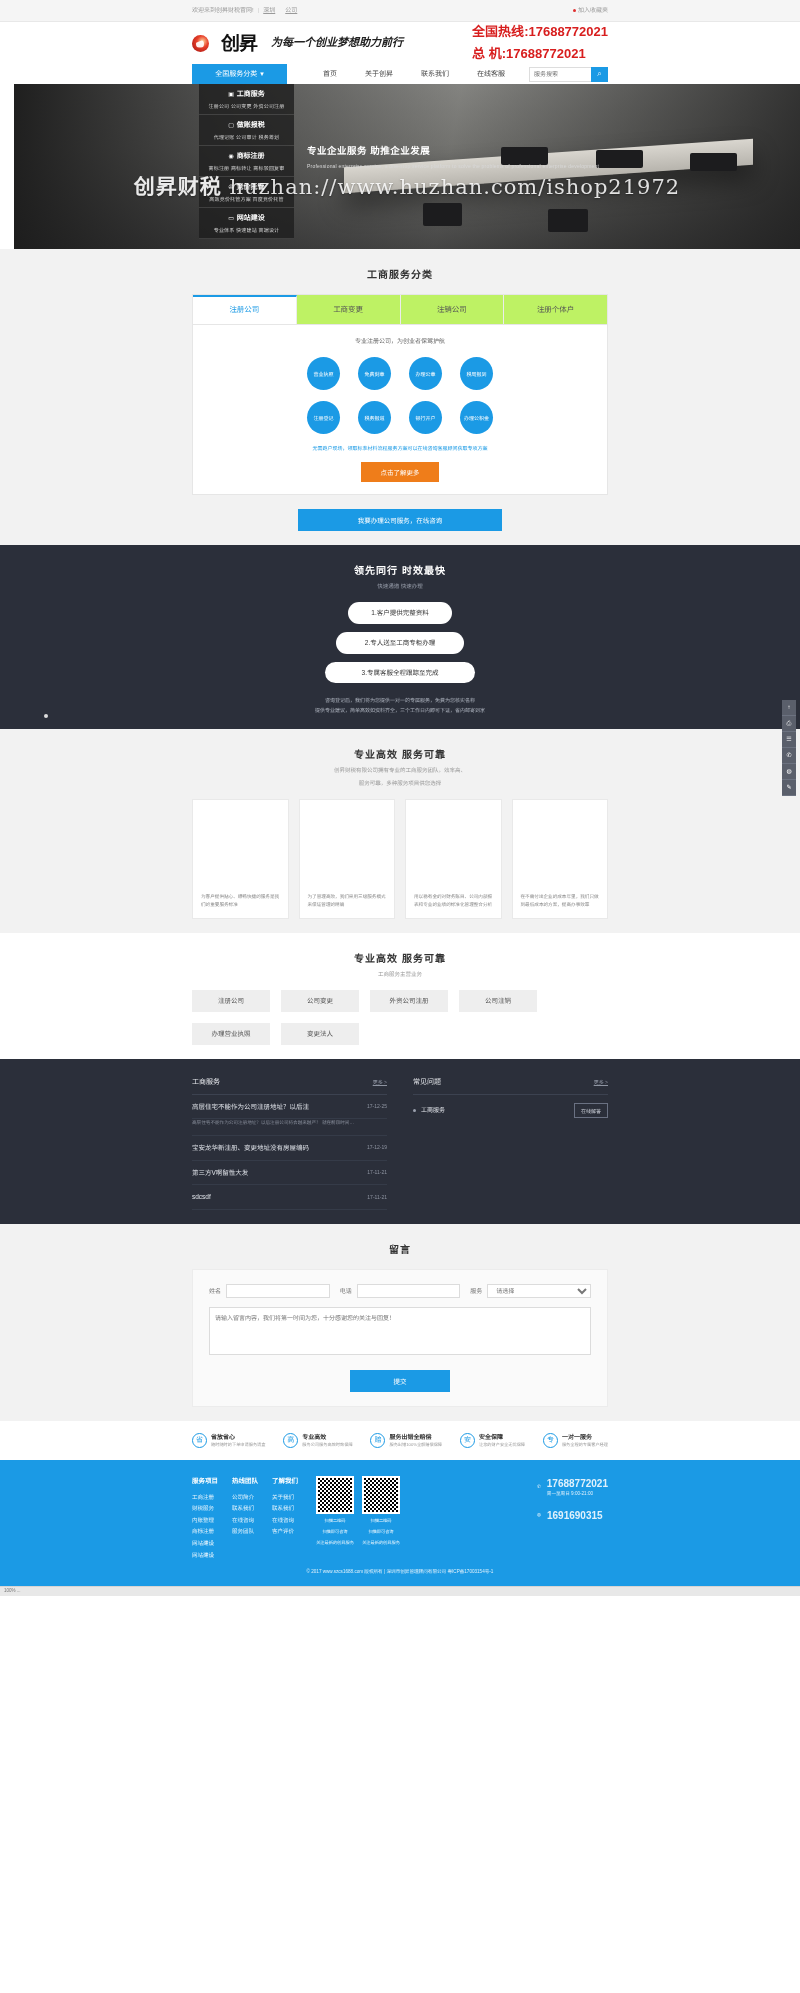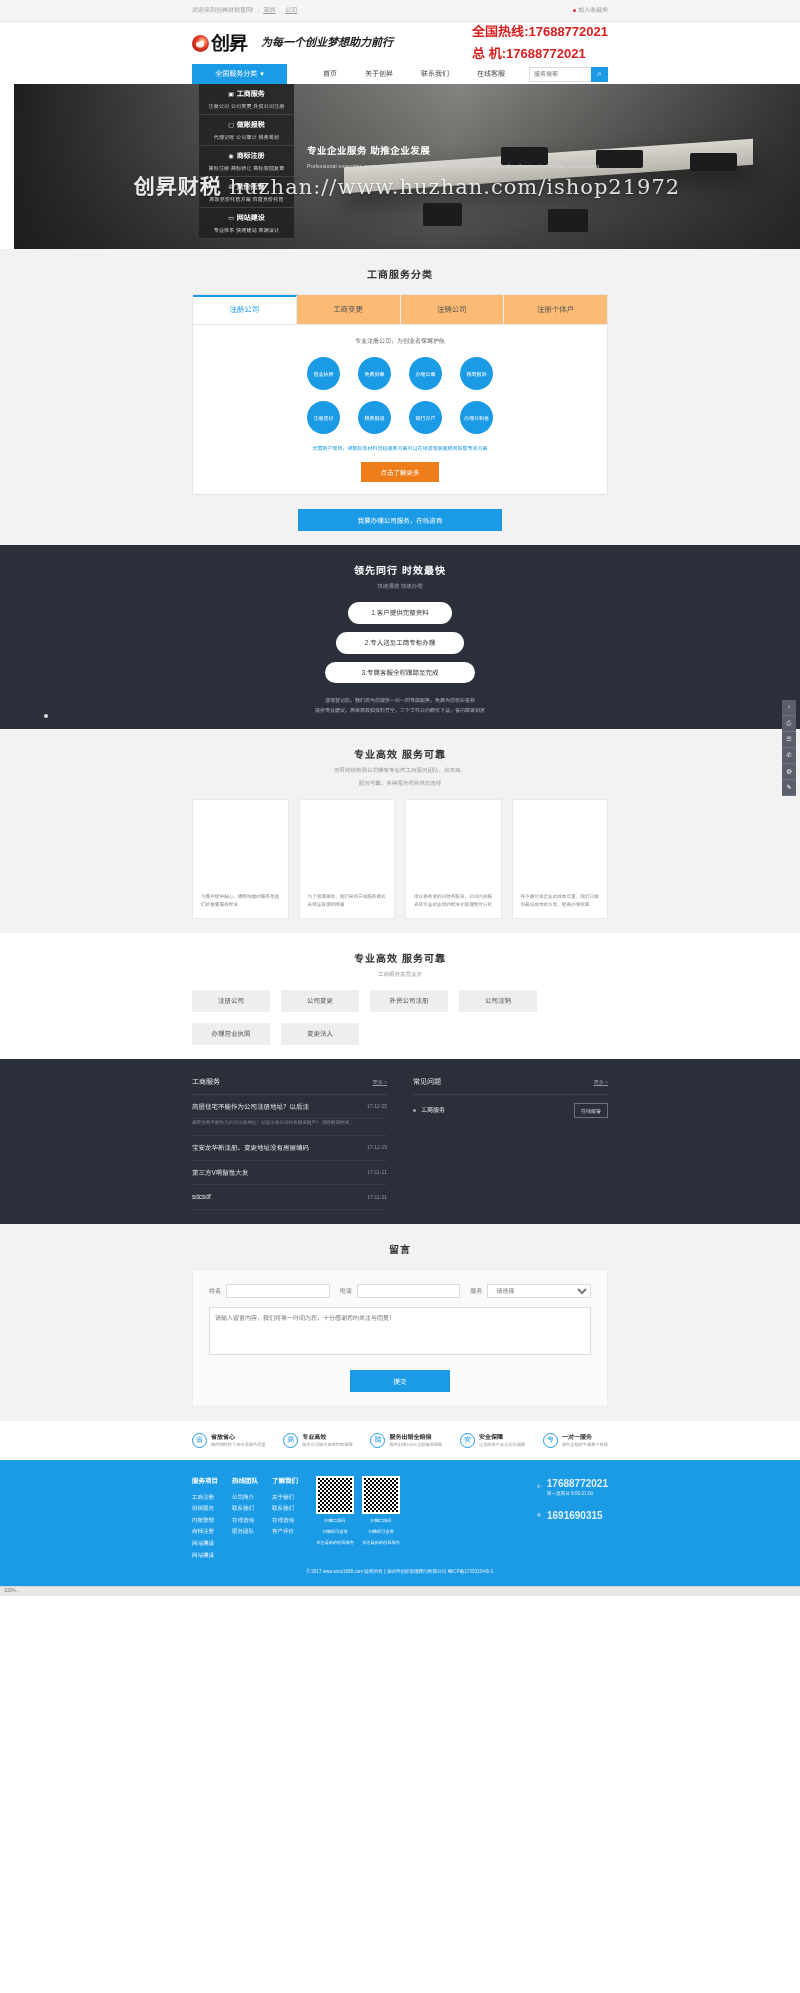--- a/index.html
+++ b/index.html
@@ -22,21 +22,21 @@
   .topbar .welcome { flex:0 0 auto; }
   .topbar .tsep { margin:0 4px; color:#ccc; }
   .topbar .tlink { color:#999; margin-right:10px; }
   .topbar .spacer { flex:1; }
   .topbar .fav { color:#999; display:flex; align-items:center; gap:2px; }
   .topbar .dot { width:3px;height:3px;background:#e03030;border-radius:50%; display:inline-block;}
 
   
   .header { height:42px; background:#fff; }
   .header .in { width:416px; margin:0 auto; display:flex; align-items:center; height:42px; }
-  .logo { display:flex; align-items:center; gap:2px; }
+  .logo { display:flex; align-items:center; gap:12px; }
   .logo-mark {
     width:17px;height:17px;border-radius:50%;
     background:radial-gradient(circle at 62% 38%, #ffd9a0 0%, #e8402a 38%, #9c0d0d 100%);
     position:relative; flex:0 0 auto;
   }
   .logo-mark:after{
     content:""; position:absolute; left:4px; top:5px; width:8px;height:8px;
     border-radius:50%; background:#fff;
     clip-path: polygon(0 40%, 100% 0, 100% 100%, 0 100%);
     opacity:.92;
@@ -112,21 +112,21 @@
 
   .s-gray { background:#f2f2f2; }
   .s-dark { background:#2b2f3a; }
   .s-white{ background:#fff; }
 
   
   .tabcard { background:#fff; border:1px solid #e6e6e6; }
   .tabhead { display:flex; border-bottom:1px solid #e6e6e6; background:#f7f7f7; }
   .tabhead .tab {
     flex:1; text-align:center; font-size:7.5px; color:#555; padding:9px 0; cursor:pointer;
-    border-right:1px solid #ececec; background:#fdba74;
+    border-right:1px solid #ececec; background:#bef264;
   }
   .tabhead .tab:last-child{border-right:none;}
   .tabhead .tab.active { color:#1b9ae5; background:#fff; border-top:2px solid #1b9ae5; padding-top:7px; }
   .tabbody { padding:12px 10px 12px; }
   .tabbody .lead { text-align:center; font-size:6px; color:#666; margin-bottom:11px; }
   .circles { display:flex; justify-content:center; gap:18px; margin-bottom:11px; }
   .circ {
     width:33px;height:33px;border-radius:50%;background:#1b9ae5;color:#fff;
     display:flex;align-items:center;justify-content:center;text-align:center;
     font-size:5px; line-height:1.25; padding:3px;

